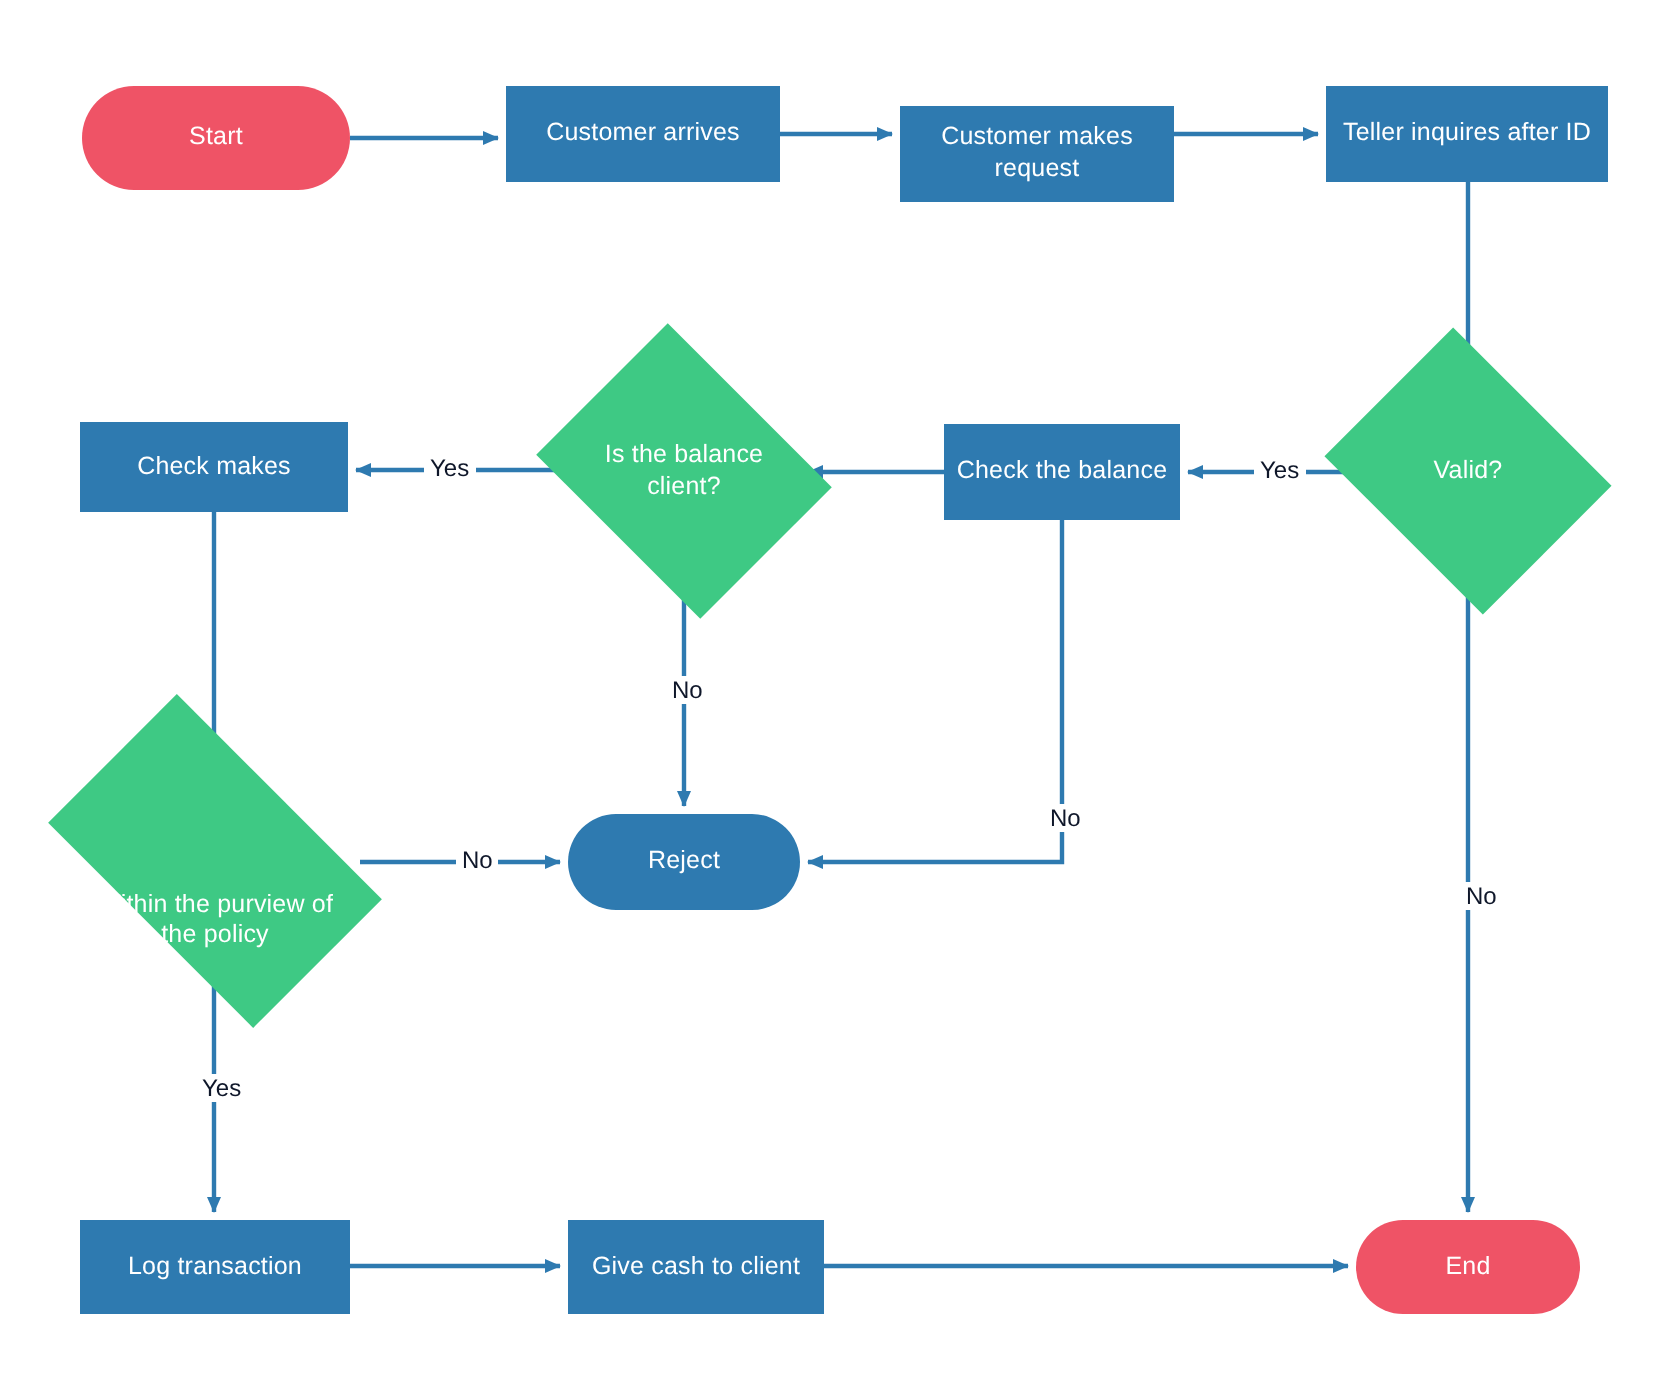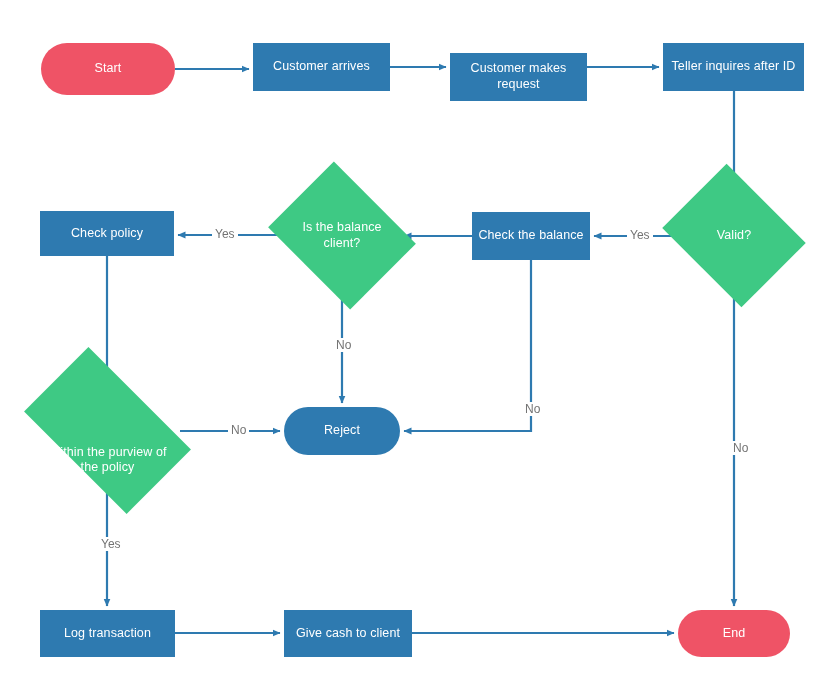--- a/index.html
+++ b/index.html
@@ -58,21 +58,21 @@
     transform: rotate(45deg);
     z-index: -1;
   }
   .diamond .label {
     position: relative;
     z-index: 2;
     padding: 0 6px;
   }
   .edge-label {
     position: absolute;
-    color: #737373;
+    color: #0f172a;
     font-size: 12px;
     background: #ffffff;
     padding: 0 3px;
     z-index: 4;
     white-space: nowrap;
   }
 </style>
 </head>
 <body>
 
@@ -142,21 +142,21 @@
   <div class="node rect" style="left:472px; top:212px; width:118px; height:48px;">
     <span class="label">Check the balance</span>
   </div>
 
   <div class="node diamond" style="left:284px; top:189px; width:116px; height:93px;">
     <div class="diamond-shape"></div>
     <span class="label">Is the balance  client?</span>
   </div>
 
   <div class="node rect" style="left:40px; top:211px; width:134px; height:45px;">
-    <span class="label">Check policy</span>
+    <span class="label">Check makes</span>
   </div>
 
   <div class="node diamond" style="left:35px; top:385px; width:145px; height:91px;align-items:flex-end;">
     <div class="diamond-shape"></div>
     <span class="label">Within the purview  of the policy</span>
   </div>
 
   <div class="node rect" style="left:284px; top:407px; width:116px; height:48px;border-radius:24px;">
     <span class="label">Reject</span>
   </div>

